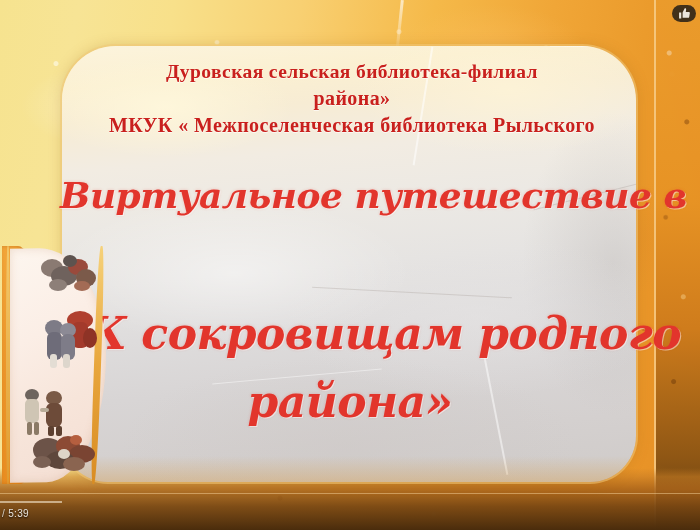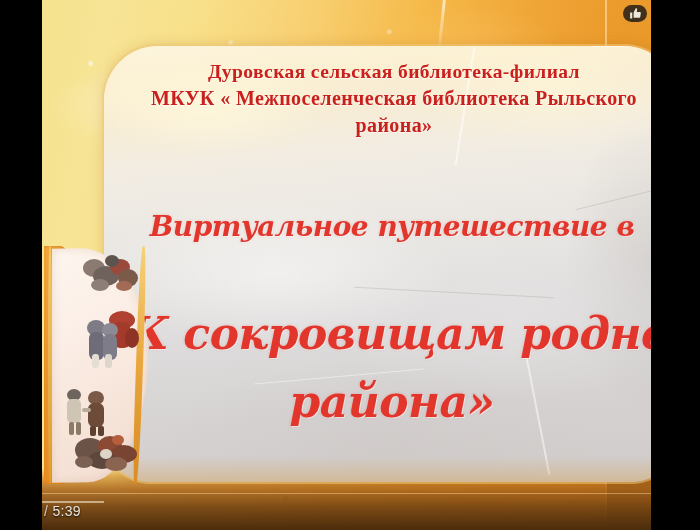--- a/index.html
+++ b/index.html
@@ -1,23 +1,22 @@
 <!DOCTYPE html>
 <html><head>
 <meta charset="utf-8">
 <style>
   html,body{margin:0;padding:0;background:#000;}
   body{
     font-family:"Liberation Serif", serif;
     width:700px;height:530px;overflow:hidden;
   }
   #stage{
-    position:relative;width:609px;height:530px;overflow:hidden;
+    position:relative;width:700px;height:530px;overflow:hidden;
     background:#e8b461;
-    margin-left:42px;
   }
 
   
   .frame-bg{
     position:absolute;inset:0;
     background:
       linear-gradient(100deg,
         #f6e38f 0%, #f7e495 10%, #f8e08a 22%,
         #f8d072 38%, #f5b949 55%, #f0a637 70%,
         #eb9b2c 82%, #e89327 92%, #e08c20 100%);
@@ -156,21 +155,21 @@
   .calli{
     position:absolute;left:60px;width:580px;
     text-align:center;
     color:#e2352c;
     font-family:"DejaVu Serif", serif;
     font-style:italic;
     font-weight:bold;
     letter-spacing:-.5px;
     text-shadow:1px 1px 0 rgba(255,255,255,.5), 0 0 3px rgba(226,53,44,.25);
   }
-  .calli-1{top:198px;font-size:28px;line-height:58px;}
+  .calli-1{top:166px;font-size:36px;line-height:58px;}
   .calli-2{top:300px;font-size:44px;line-height:68px;}
   .calli-1 .ln, .calli-2 .ln{display:block;white-space:nowrap;}
 
   
   .scroll-wrap{
     position:absolute;left:2px;top:246px;width:118px;height:238px;
     overflow:hidden;
   }
   .scroll-back{
     position:absolute;left:0;top:0;width:40px;height:238px;
@@ -212,21 +211,21 @@
     display:flex;align-items:center;justify-content:center;
     cursor:pointer;
   }
   .like-pill svg{display:block;}
 
   
   .timestamp{
     position:absolute;left:2px;bottom:11px;
     color:#e9e4dc;
     font-family:"Liberation Sans", sans-serif;
-    font-size:14px;
+    font-size:10px;
     letter-spacing:.3px;
     text-shadow:0 1px 2px rgba(0,0,0,.9);
     white-space:nowrap;
   }
   .timestamp .slash{opacity:.85;}
 
   
   .progress-sliver{
     position:absolute;left:0;bottom:27px;width:62px;height:2px;
     background:rgba(255,245,225,.55);
@@ -252,22 +251,22 @@
     <div class="crack c1"></div>
     <div class="crack c2"></div>
     <div class="crack c3"></div>
     <div class="crack c4"></div>
     <div class="crack c5"></div>
     <div class="panel-bottom-glow"></div>
   </div>
 
   <div class="header-block">
     <span class="ln l1">Дуровская сельская библиотека-филиал</span>
+    <span class="ln l3">района»</span>
     <span class="ln l2">МКУК « Межпоселенческая библиотека Рыльского</span>
-    <span class="ln l3">района»</span>
   </div>
 
   <div class="calli calli-1">
     <span class="ln">Виртуальное путешествие в</span>
   </div>
 
   <div class="calli calli-2">
     <span class="ln">«К сокровищам родного</span>
     <span class="ln">района»</span>
   </div>

